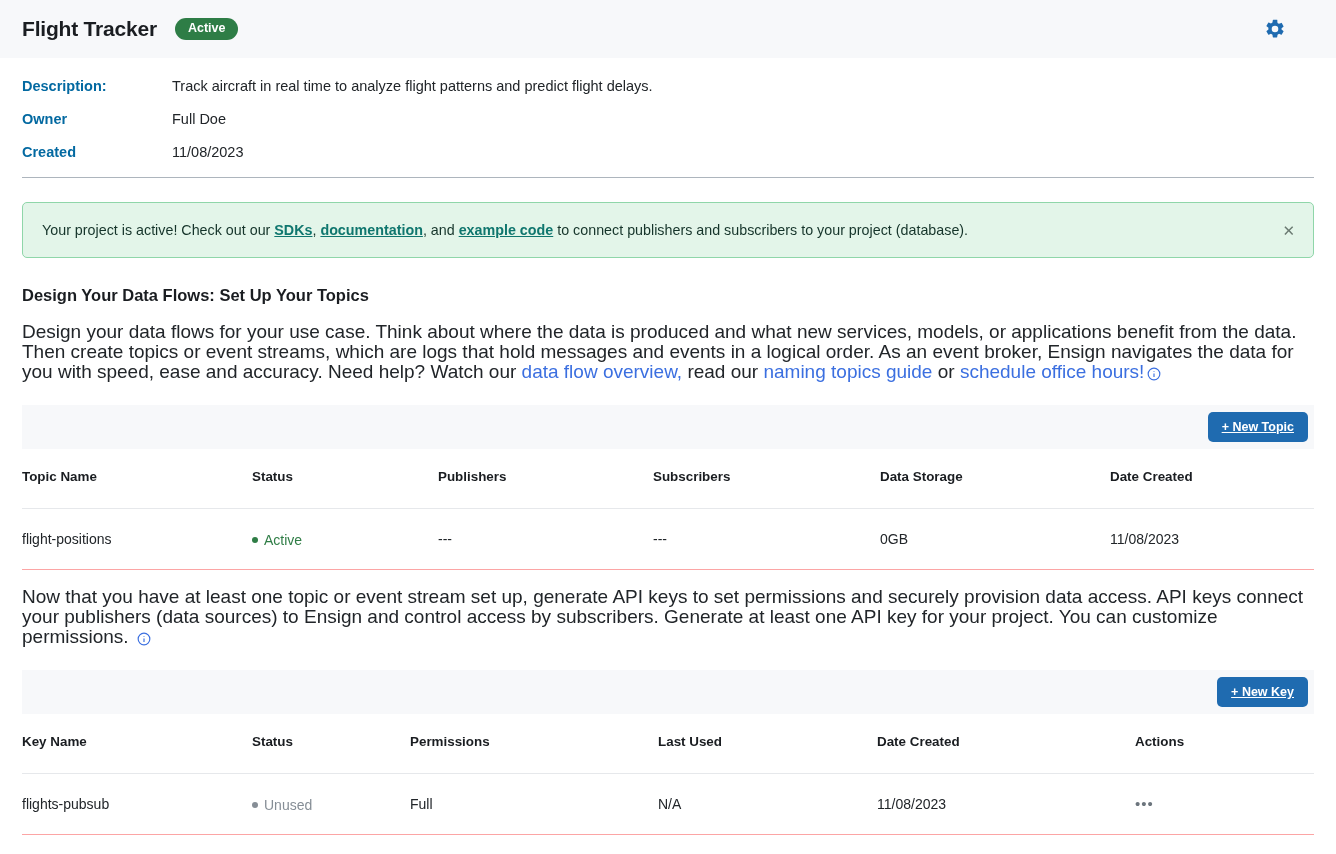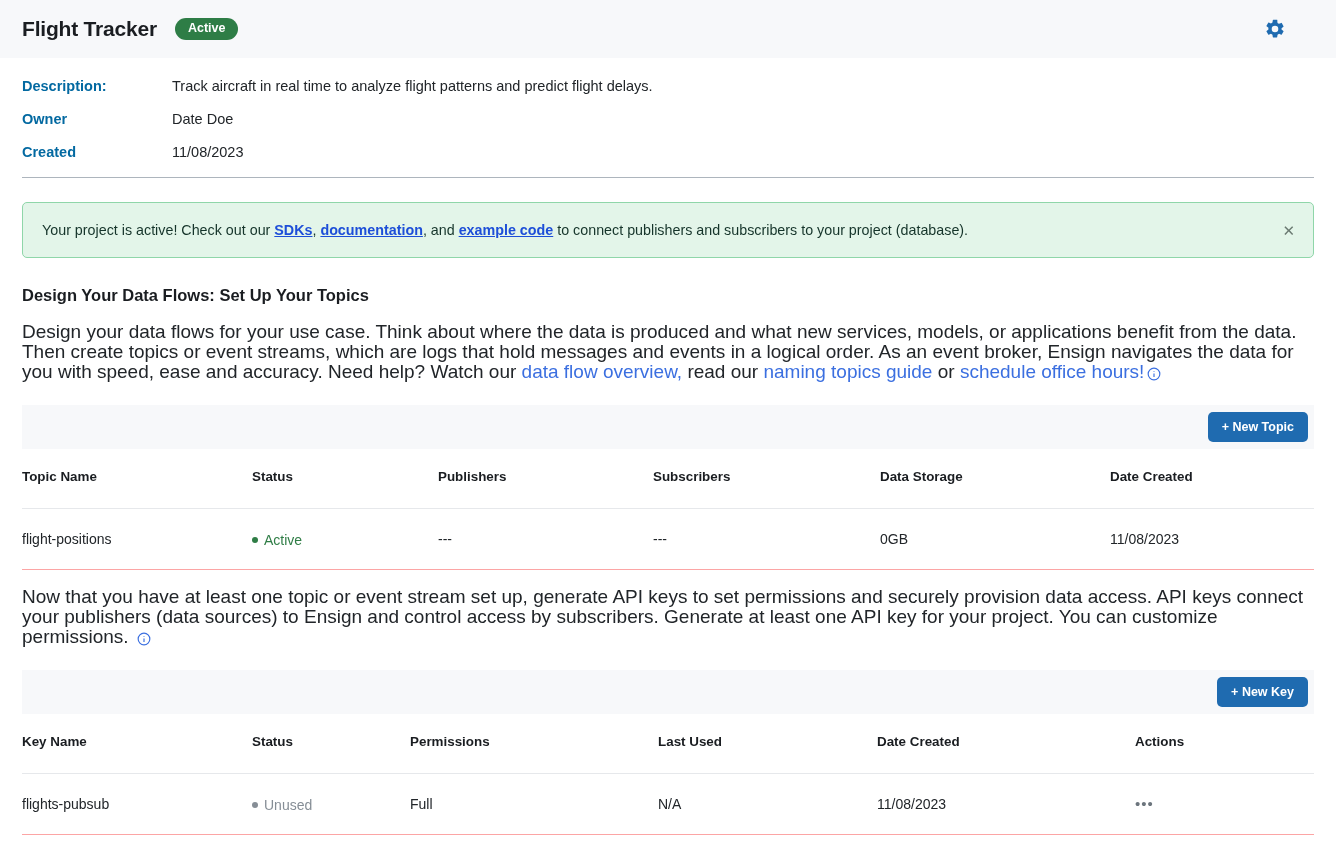--- a/index.html
+++ b/index.html
@@ -82,21 +82,21 @@
     display: flex;
     align-items: center;
     padding: 0 19px;
     position: relative;
   }
   .alert-text {
     font-size: 14.3px;
     color: #15342a;
   }
   .alert-text a {
-    color: #1d4ed8;
+    color: #0f766e;
     font-weight: bold;
     text-decoration: underline;
   }
   .alert-close {
     position: absolute;
     right: 18px;
     top: 50%;
     transform: translateY(-50%);
     font-size: 15px;
     color: #6b7a72;
@@ -142,20 +142,21 @@
   .btn-primary {
     background: #1f6bb0;
     color: #ffffff;
     font-size: 12.5px;
     font-weight: bold;
     border: none;
     border-radius: 5px;
     padding: 8px 14px;
     cursor: pointer;
     font-family: "Liberation Sans", sans-serif;
+    text-decoration: underline;
   }
   table.data {
     width: 100%;
     border-collapse: collapse;
     table-layout: fixed;
   }
   table.data th {
     text-align: left;
     font-size: 13.4px;
     font-weight: bold;
@@ -198,21 +199,21 @@
   </span>
 </div>
 
 <div class="meta">
   <div class="meta-row">
     <div class="meta-label">Description:</div>
     <div class="meta-value">Track aircraft in real time to analyze flight patterns and predict flight delays.</div>
   </div>
   <div class="meta-row">
     <div class="meta-label">Owner</div>
-    <div class="meta-value">Date Doe</div>
+    <div class="meta-value">Full Doe</div>
   </div>
   <div class="meta-row">
     <div class="meta-label">Created</div>
     <div class="meta-value">11/08/2023</div>
   </div>
 </div>
 <div class="meta-divider"></div>
 
 <div class="alert">
   <div class="alert-text">

